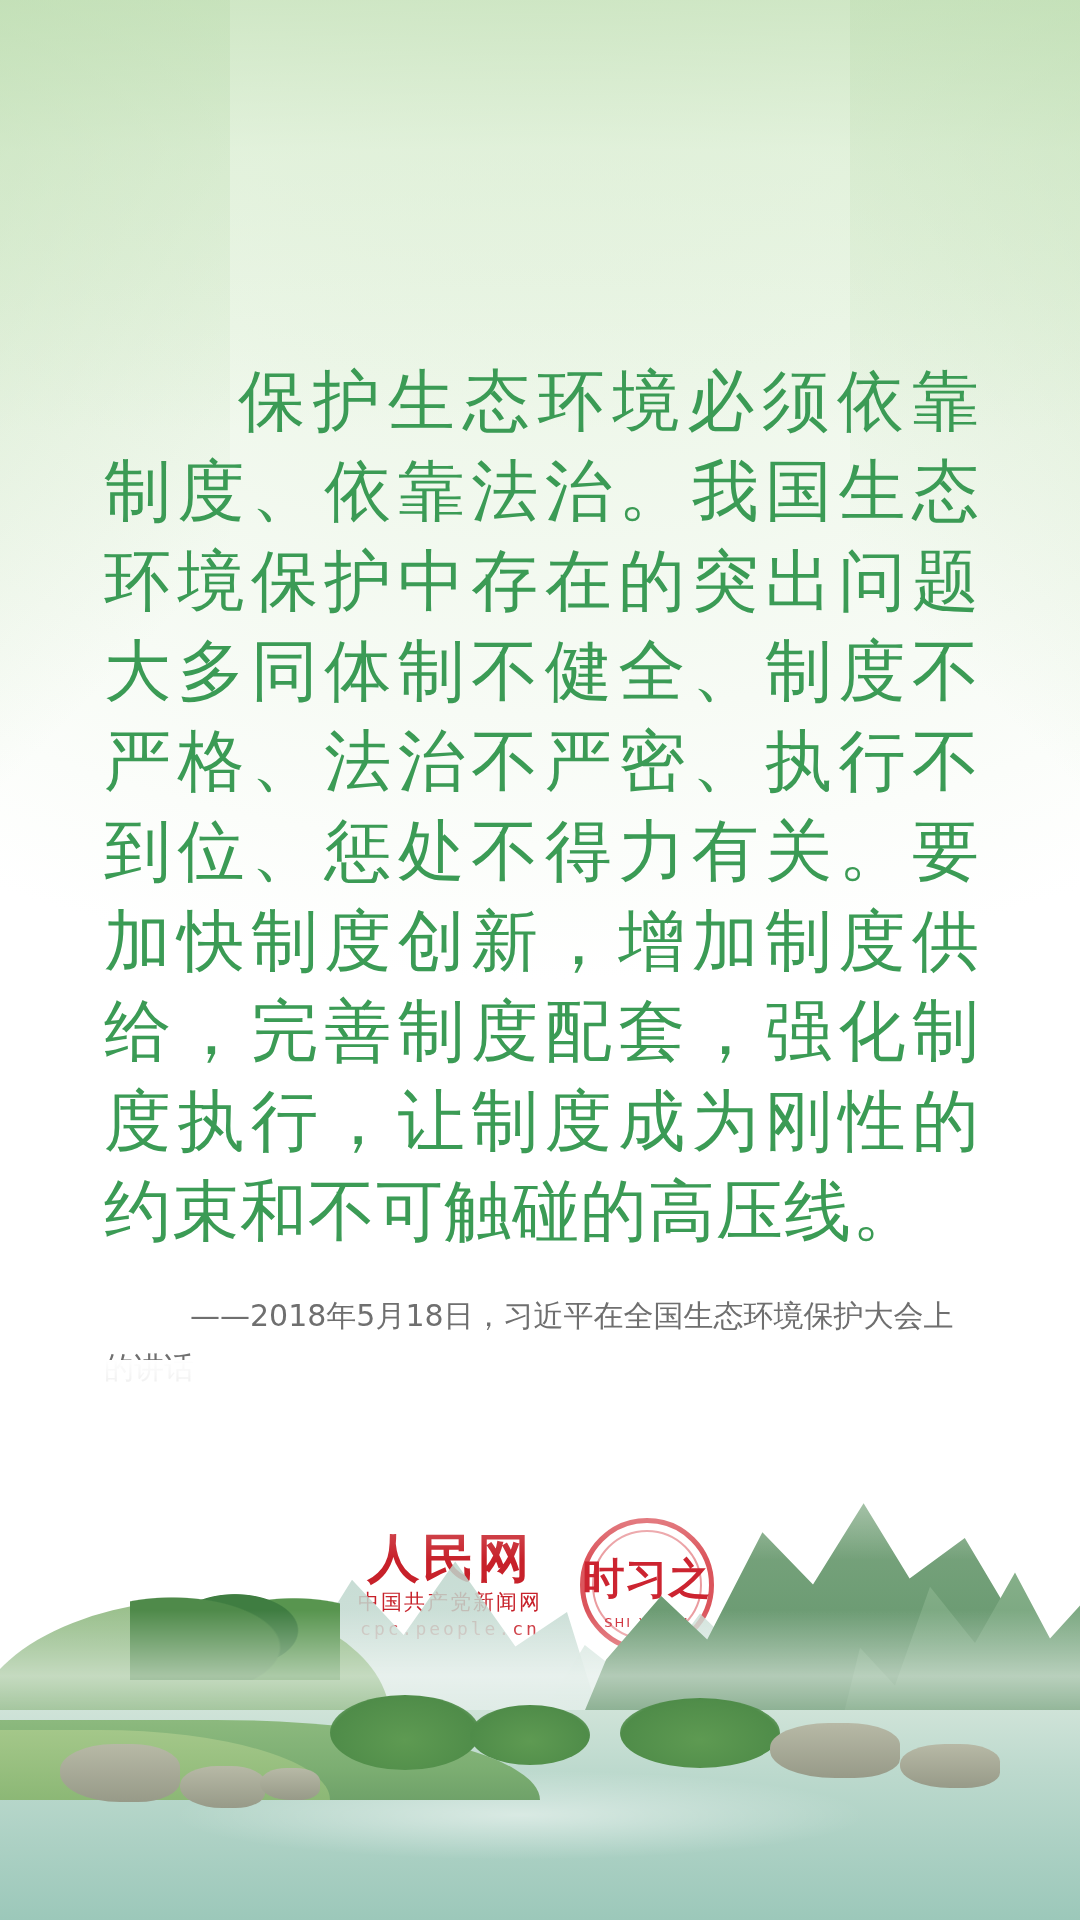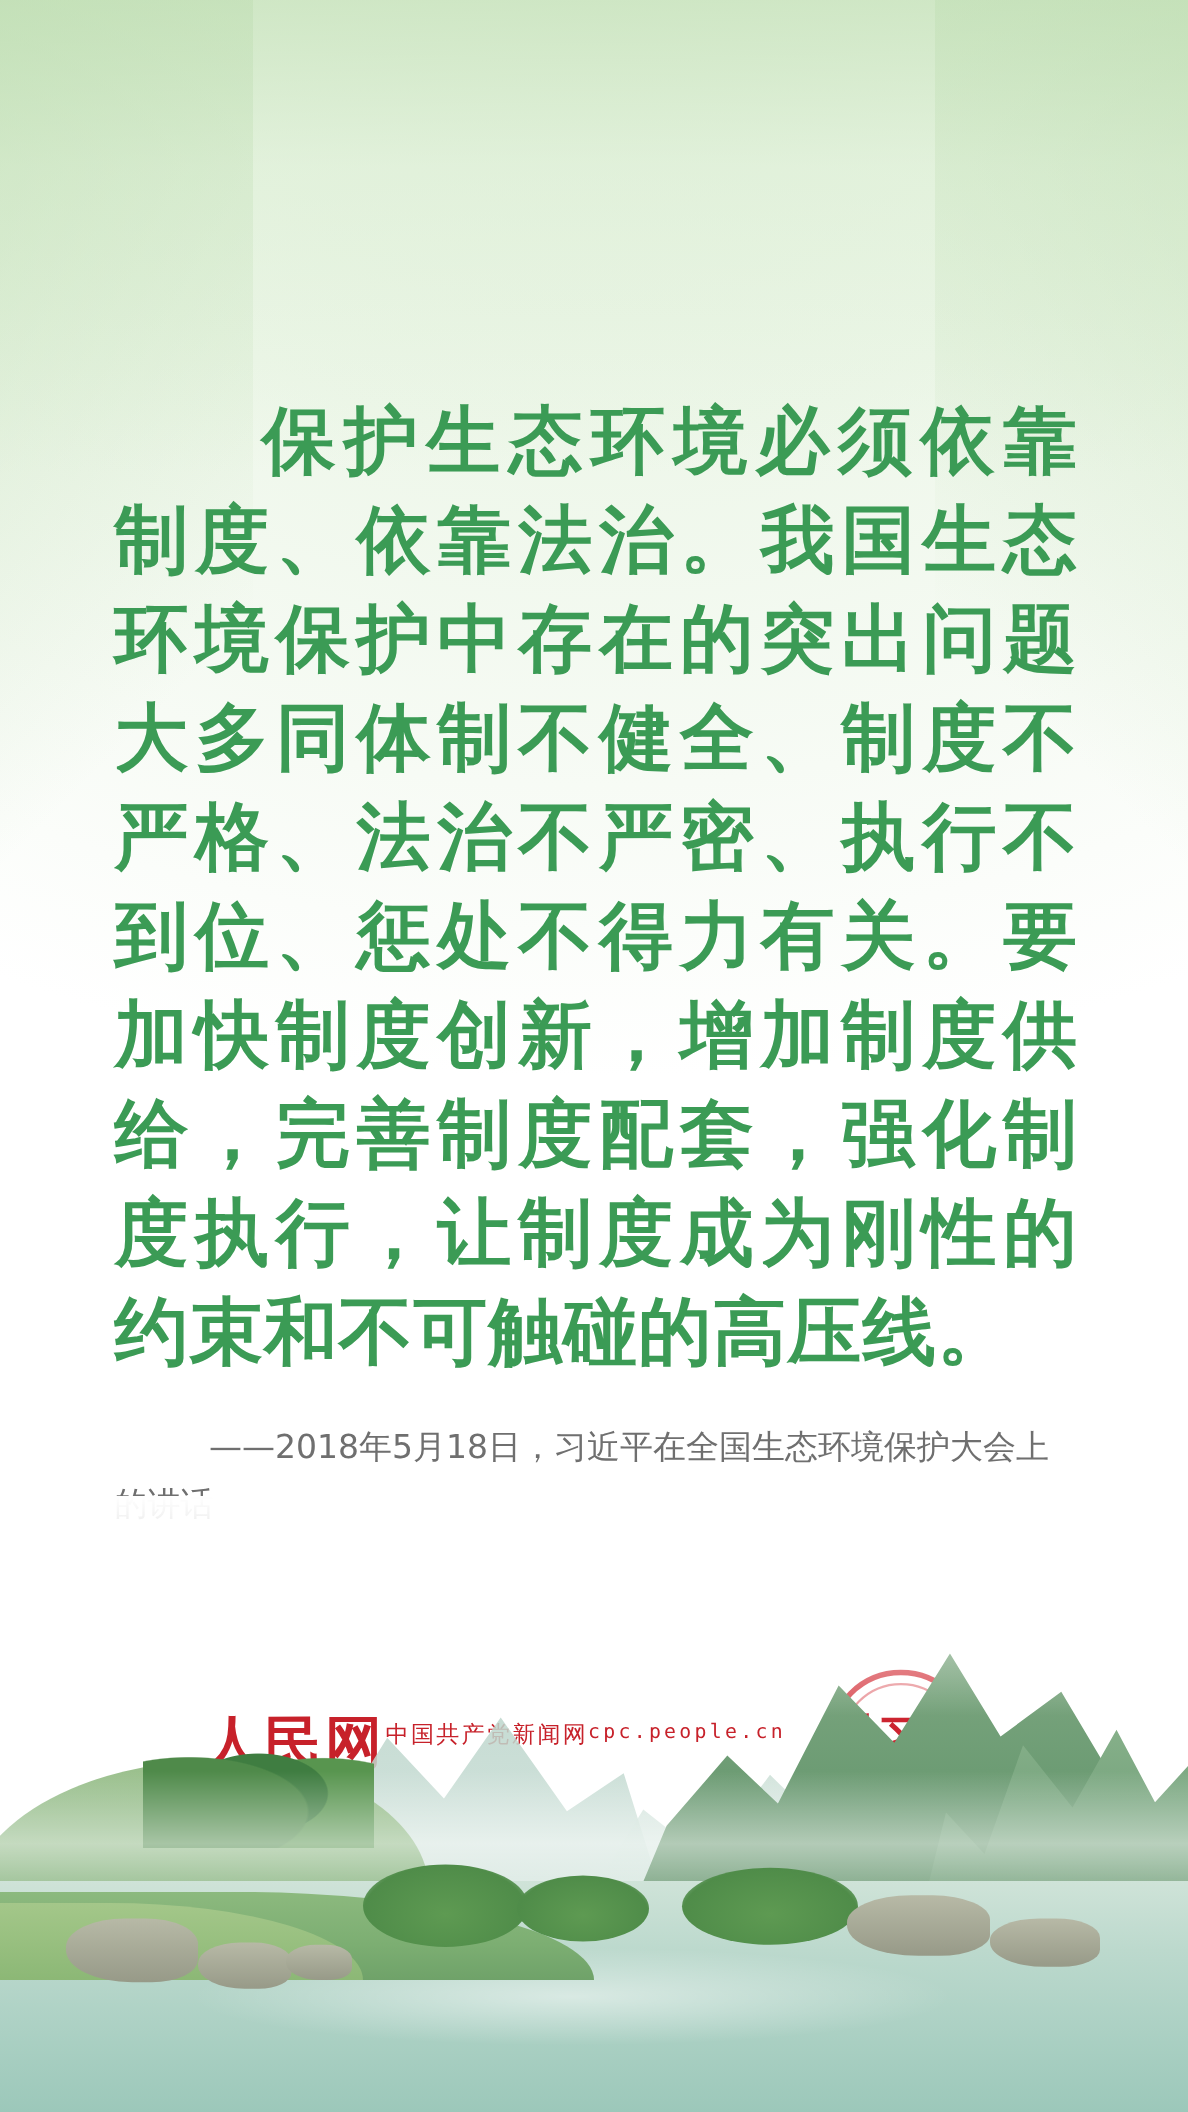--- a/index.html
+++ b/index.html
@@ -43,21 +43,21 @@
   }
 
   .quote-block {
     position: absolute;
     top: 356px;
     left: 104px;
     width: 876px;
   }
   .quote-text {
     font-family: "DejaVu Sans", "Liberation Sans", sans-serif;
-    font-weight: bold;
+    font-weight: normal;
     color: #3b9b55;
     font-size: 67px;
     line-height: 90px;
     letter-spacing: 1px;
     text-indent: 134px;
     text-align: justify;
     text-justify: inter-character;
     margin: 0;
   }
 
@@ -78,21 +78,22 @@
     top: 1510px;
     left: 0;
     width: 1080px;
     display: flex;
     justify-content: center;
     align-items: center;
     gap: 30px;
   }
   .people-logo {
     display: flex;
-    flex-direction: row;
+    flex-direction: column;
+    align-items: center;
     line-height: 1;
   }
   .people-cn {
     font-family: "DejaVu Serif", "Liberation Serif", serif;
     font-weight: bold;
     font-size: 52px;
     color: #c7212a;
     letter-spacing: 3px;
   }
   .people-sub {

